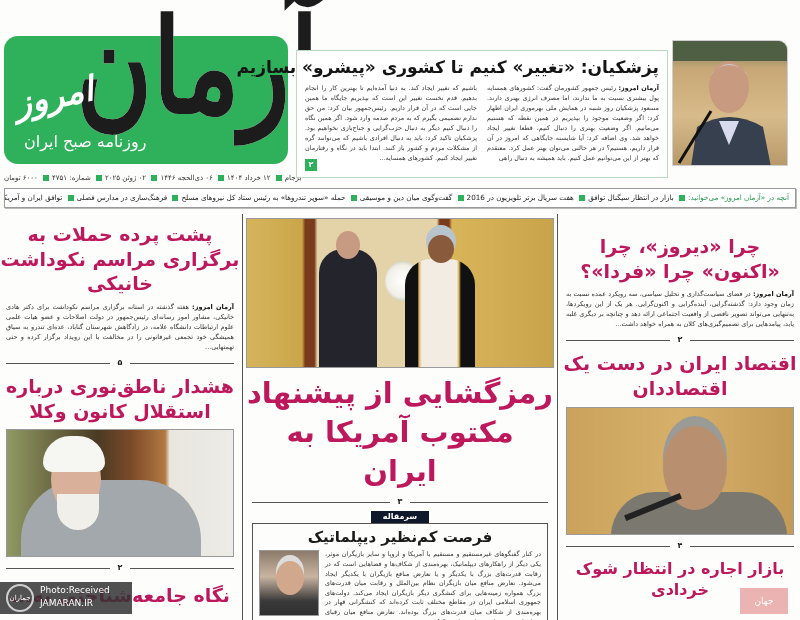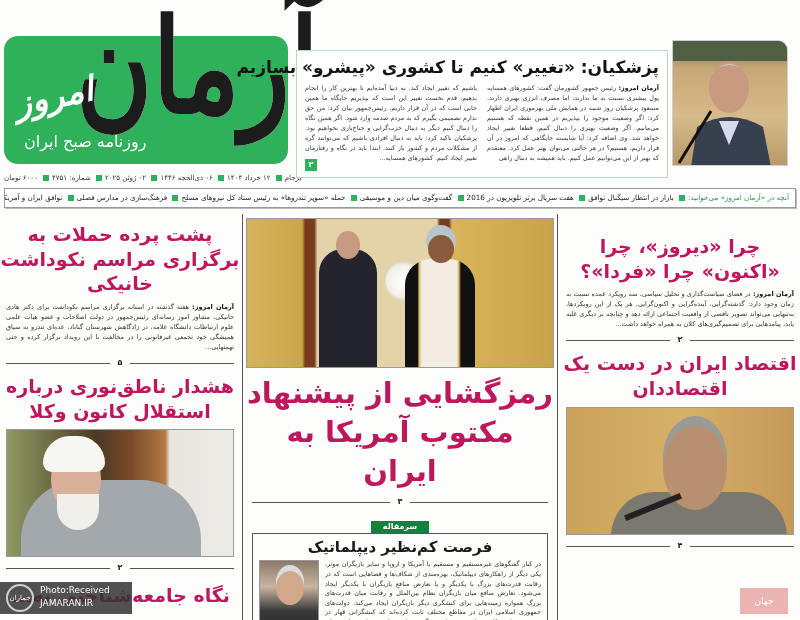--- a/index.html
+++ b/index.html
@@ -58,21 +58,21 @@
   .photo-cleric .figure { position: absolute; left: 14px; top: 50px; width: 180px; height: 78px; background: #a3a8ad; border-radius: 60px 60px 0 0; }
   .photo-cleric .head { position: absolute; left: 44px; top: 14px; width: 50px; height: 70px; background: #d9b09a; border-radius: 50%; }
   .photo-cleric .turban { position: absolute; left: 36px; top: 6px; width: 62px; height: 36px; background: #f6f6f3; border-radius: 30px 30px 10px 10px; }
   .photo-cleric .beard { position: absolute; left: 50px; top: 64px; width: 42px; height: 36px; background: #f0efe9; border-radius: 0 0 24px 24px; }
 
   .photo-econ { width: 228px; height: 128px; margin: 0 auto; background: linear-gradient(90deg, #caa25c, #d6b06a 50%, #c49a56); }
   .photo-econ .figure { position: absolute; left: 44px; top: 84px; width: 176px; height: 44px; background: #7b786f; border-radius: 60px 60px 0 0; }
   .photo-econ .head { position: absolute; left: 96px; top: 18px; width: 64px; height: 84px; background: #b9906f; border-radius: 50%; box-shadow: 0 -10px 0 0 #9a9a96; }
   .photo-econ .mic { position: absolute; left: 56px; top: 96px; width: 60px; height: 6px; background: #222; transform: rotate(-22deg); }
 
-  .editorial-tag { width: 58px; margin: 14px auto 0; background: #15803d; color: #fff; font-size: 8px; font-weight: bold; text-align: center; line-height: 12px; }
+  .editorial-tag { width: 58px; margin: 4px auto 0; background: #0f172a; color: #fff; font-size: 8px; font-weight: bold; text-align: center; line-height: 12px; }
   .editorial-box { margin: 0 6px; border-top: 1px solid #555; border-left: 1px solid #555; border-right: 1px solid #555; padding: 4px 6px 0; height: 120px; position: relative; }
   .editorial-title { font-size: 15px; font-weight: bold; text-align: center; margin-bottom: 4px; }
   .editorial-body { display: flex; gap: 6px; }
   .editorial-photo { width: 60px; flex: 0 0 60px; }
   .editorial-photo .ph { width: 60px; height: 66px; border: 1px solid #999; background: linear-gradient(180deg, #8b7a6a 0%, #c9b4a0 40%, #3a3a3a 78%, #2f2f2f 100%); position: relative; }
   .editorial-photo .ph::before { content: ""; position: absolute; left: 16px; top: 10px; width: 28px; height: 34px; border-radius: 50%; background: #d2a88d; box-shadow: 0 -6px 0 0 #dcdcdc; }
   .editorial-text { flex: 1; font-size: 6.4px; line-height: 9.6px; color: #333; text-align: justify; }
 
   .watermark-jamaran { position: absolute; left: 0; top: 582px; width: 132px; height: 32px; background: rgba(50,50,50,0.85); direction: ltr; }
   .watermark-jamaran .circle { position: absolute; left: 6px; top: 2px; width: 28px; height: 28px; border-radius: 50%; border: 2px solid #cfcfcf; color: #fff; font-size: 7px; text-align: center; line-height: 24px; }
@@ -209,20 +209,21 @@
     <div class="photo photo-econ" style="margin-top:6px;">
       <div class="figure"></div>
       <div class="head"></div>
       <div class="mic"></div>
     </div>
     <div class="pageno-rule">
         <span>۴</span>
       </div>
   </div>
 
+  <div class="headline" style="font-size:16px; margin-top:8px;">بازار اجاره در انتظار شوک خردادی</div>
 </div>
 
 <div class="watermark-jamaran">
   <div class="circle">جماران</div>
   <div class="t1">Photo:Received</div>
   <div class="t2">JAMARAN.IR</div>
 </div>
 <div class="watermark-jahan">جهان</div>
 
 </body></html>

